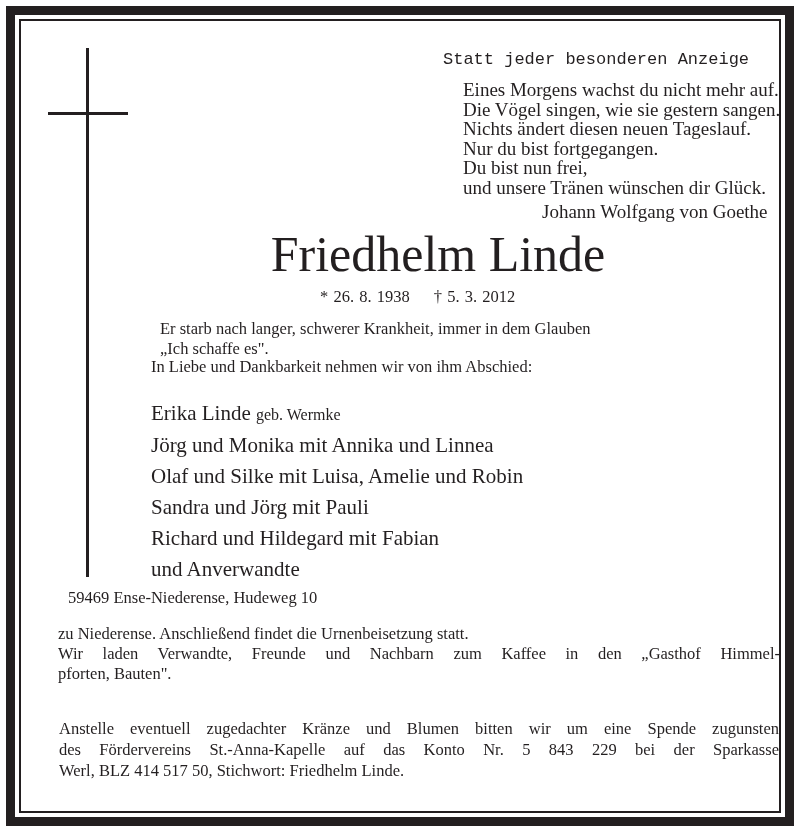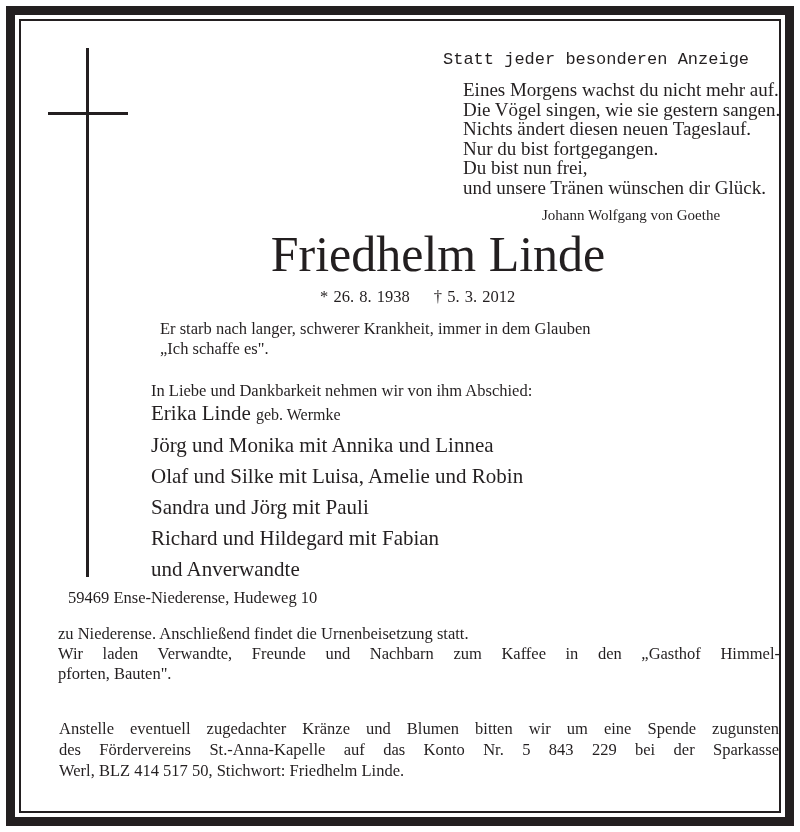--- a/index.html
+++ b/index.html
@@ -8,27 +8,27 @@
   .outer { position:absolute; left:6px; top:6px; width:788px; height:820px;
            box-sizing:border-box; border:9px solid #231f20; background:#fff; }
   .inner { position:absolute; left:19px; top:19px; width:762px; height:794px;
            box-sizing:border-box; border:2px solid #231f20; }
   .cross-v { position:absolute; left:86px; top:48px; width:3px; height:529px; background:#231f20; }
   .cross-h { position:absolute; left:48px; top:112px; width:80px; height:3px; background:#231f20; }
   .abs { position:absolute; white-space:nowrap; }
   .intro { left:443px; top:50px; font-size:17px;font-family:Liberation Mono, monospace; }
   .poem { left:443px; top:80px; font-size:19px; line-height:19.5px;margin-left:20px; }
   .poem div { white-space:nowrap; }
-  .author { left:542px; top:207px; font-size:15px; }
+  .author { left:542px; top:201px; font-size:19px; }
   .name { left:0; width:876px; top:226px; text-align:center; font-size:50px; line-height:56px; }
   .dates { left:320px; top:287px; font-size:16.5px; word-spacing:1px; }
   .dates span { display:inline-block; }
   .dates .death { margin-left:19px; }
   .text1 { left:151px; top:319px; font-size:16.5px; line-height:20px;margin-left:9px; }
-  .text2 { left:151px; top:381px; font-size:16.5px; }
+  .text2 { left:151px; top:357px; font-size:16.5px; }
   .family { left:151px; top:398px; font-size:21px; line-height:31px; }
   .family .small { font-size:16px; }
   .address { left:68px; top:588px; font-size:16.5px; }
   .ceremony { left:58px; top:624px; width:722px; font-size:16.5px; line-height:20px; white-space:normal; text-align:justify; }
   .ceremony p { margin:0; }
   .donation { left:58px; top:718px; width:722px; font-size:16.5px; line-height:20px; white-space:normal; text-align:justify; }
   .donation p { margin:1px; }
   .just-last { text-align-last:justify; }
 </style>
 </head>

